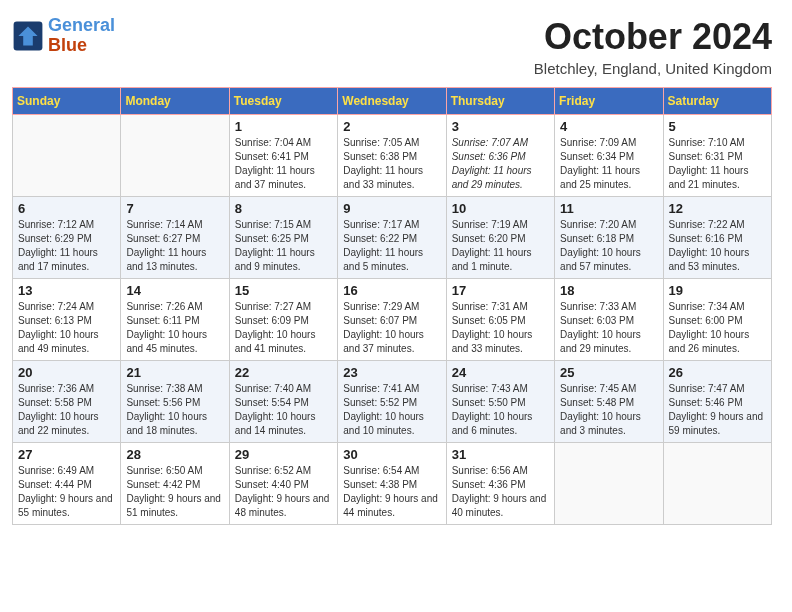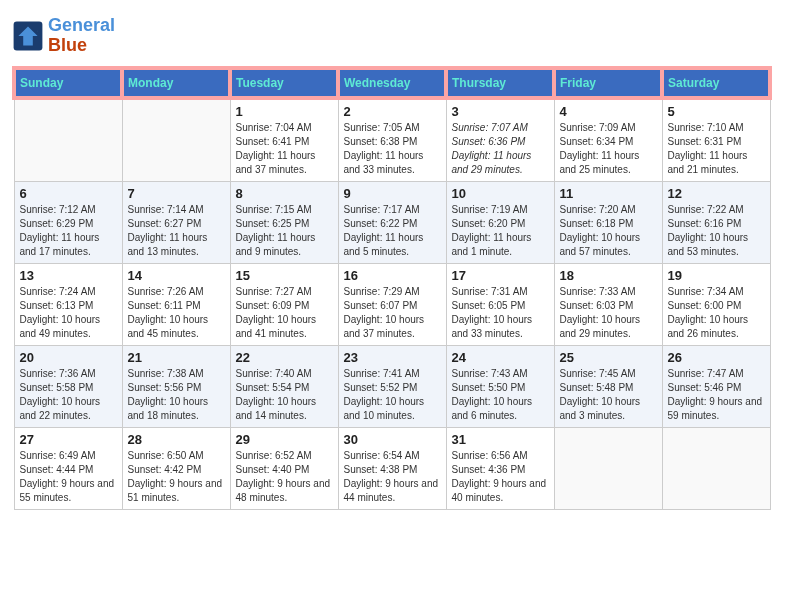--- a/index.html
+++ b/index.html
@@ -52,26 +52,26 @@
       color: #444;
       margin-top: 2px;
     }
     .calendar-table {
       width: 100%;
       border-collapse: collapse;
       font-size: 11px;
     }
     .calendar-table th {
       background-color: #3a6bbf;
-      color: #5eead4;
+      color: #fde047;
       padding: 6px 4px;
       text-align: left;
       font-size: 12px;
       font-weight: bold;
-      border: 4px solid #fca5a5;
+      border: 1px solid #fca5a5;
     }
     .calendar-table td {
       border: 1px solid #ccc;
       vertical-align: top;
       padding: 4px 5px;
       height: 78px;
       width: 105px;
     }
     .day-number {
       font-size: 13px;
@@ -101,20 +101,24 @@
       <svg class="logo-icon" viewBox="0 0 40 40">
         <rect x="2" y="2" width="36" height="36" rx="4" fill="#1a3c6e"></rect>
         <polygon points="20,8 32,20 26,20 26,32 14,32 14,20 8,20" fill="#4a90d9"></polygon>
         <polygon points="28,10 36,18 32,14" fill="#fff" opacity="0.7"></polygon>
       </svg>
       <div>
         <div class="logo-text">
           <span>General</span><br><span style="color:#c2410c">Blue</span>
         </div>
       </div>
+    </div>
+    <div class="title-block">
+      <div class="month-title">October 2024</div>
+      <div class="location">Bletchley, England, United Kingdom</div>
     </div>
   </div>
 
   <table class="calendar-table">
     <thead>
       <tr>
         <th>Sunday</th>
         <th>Monday</th>
         <th>Tuesday</th>
         <th>Wednesday</th>

